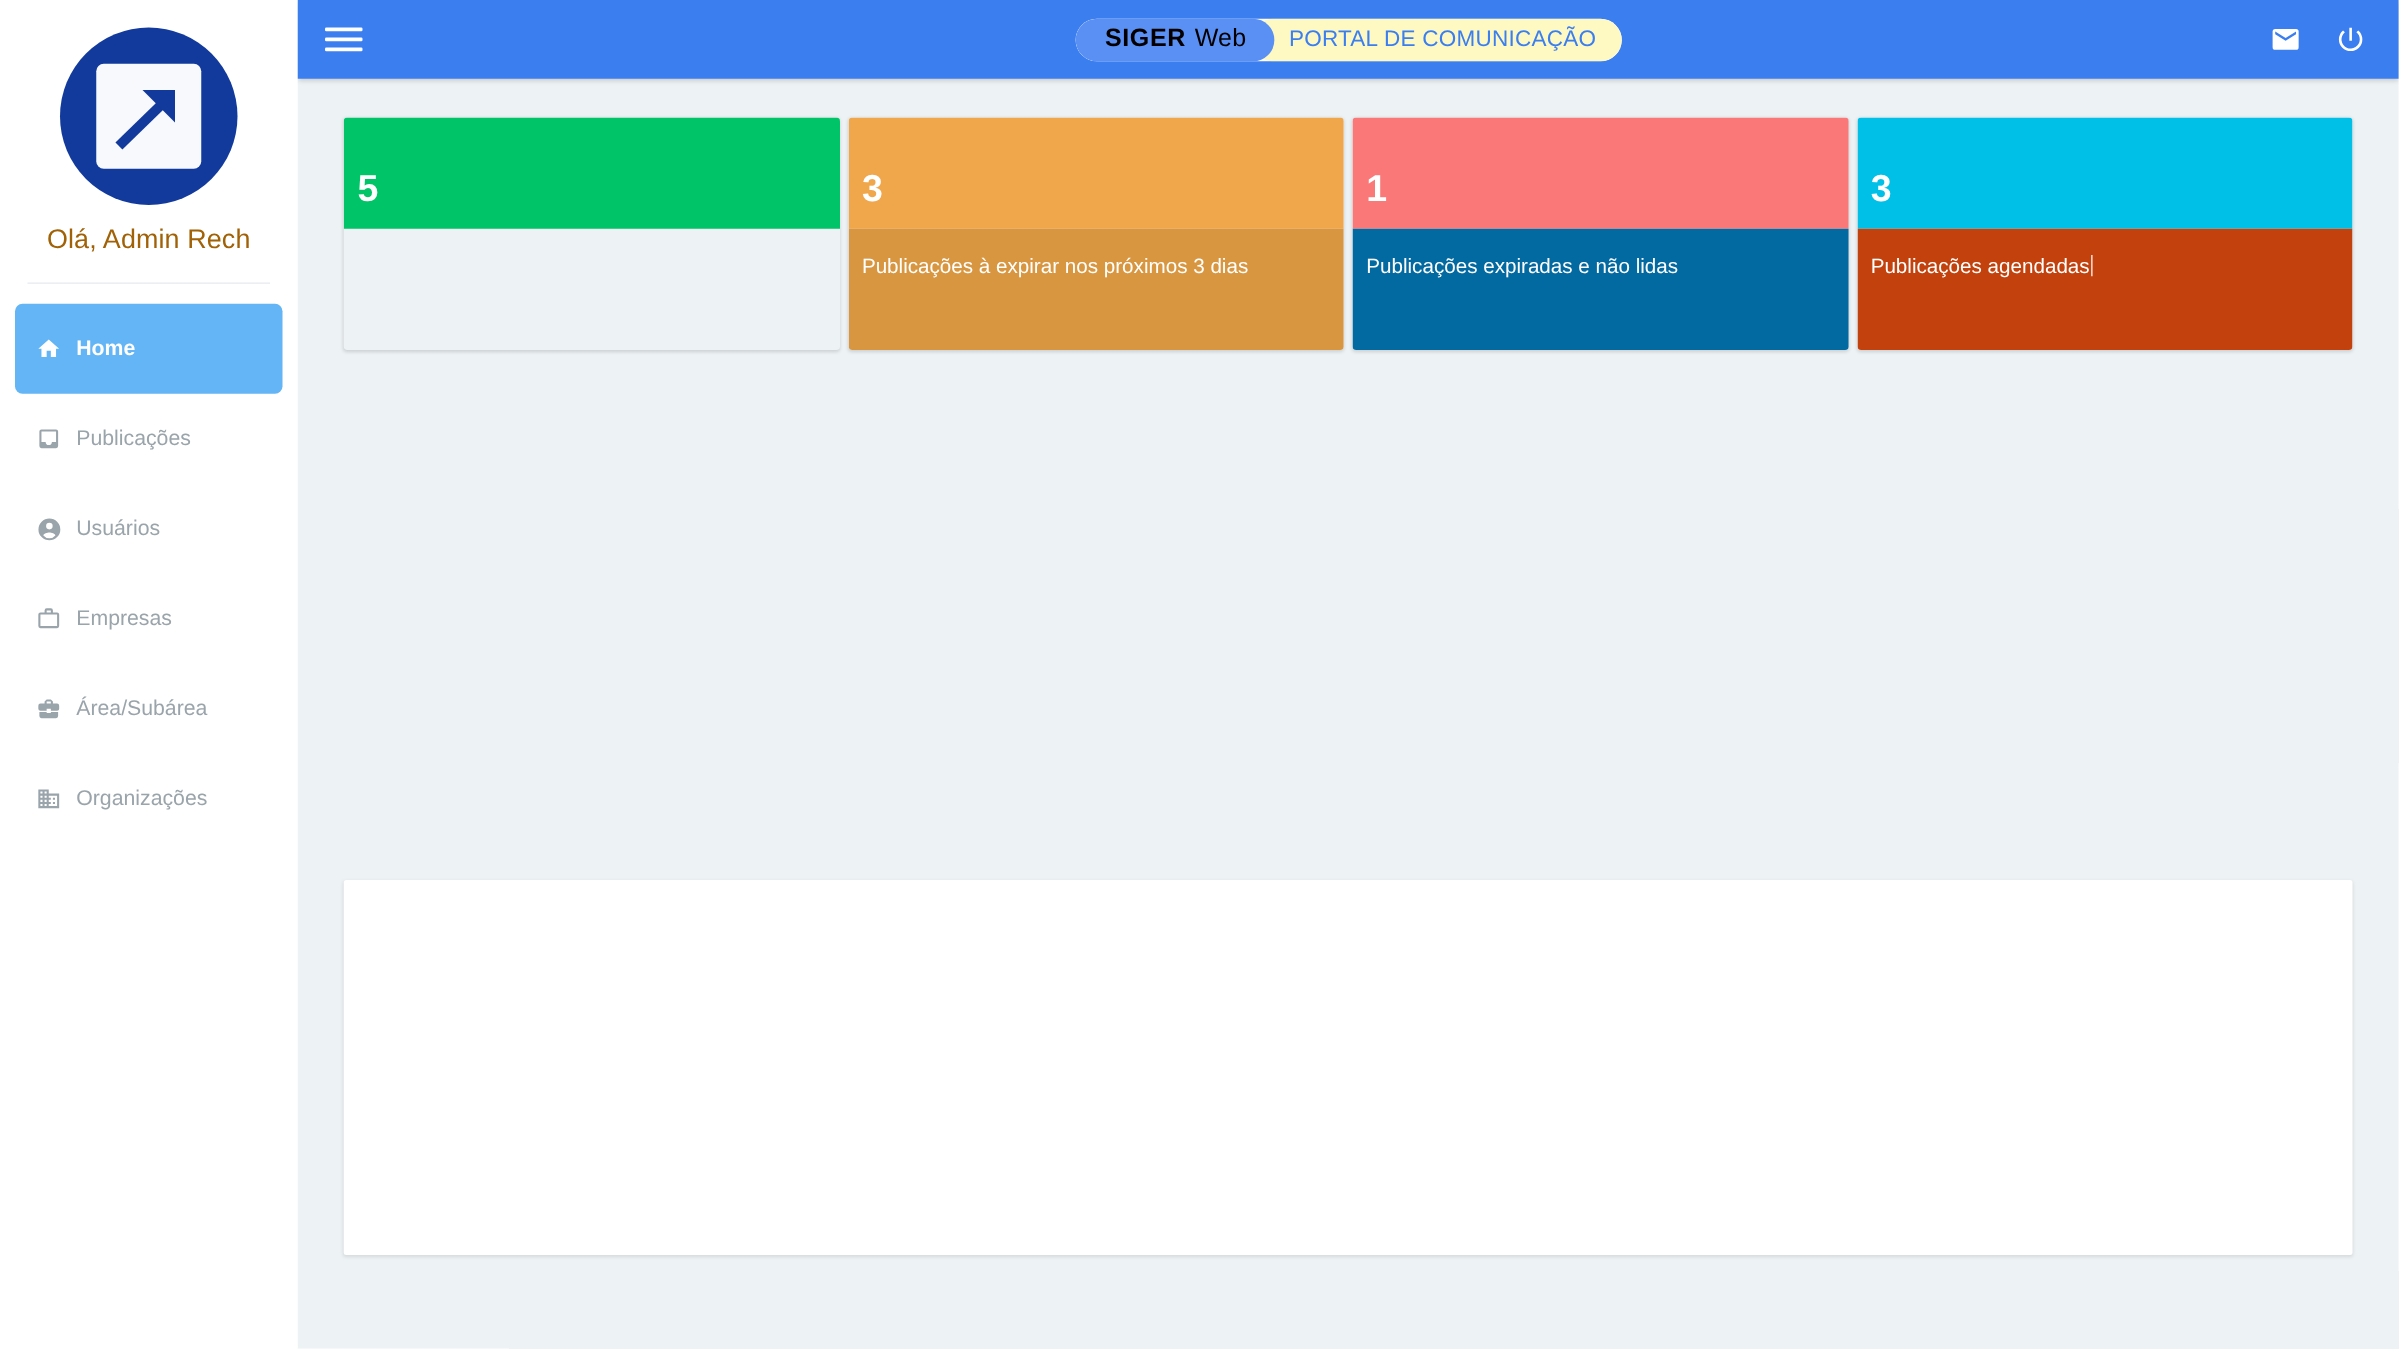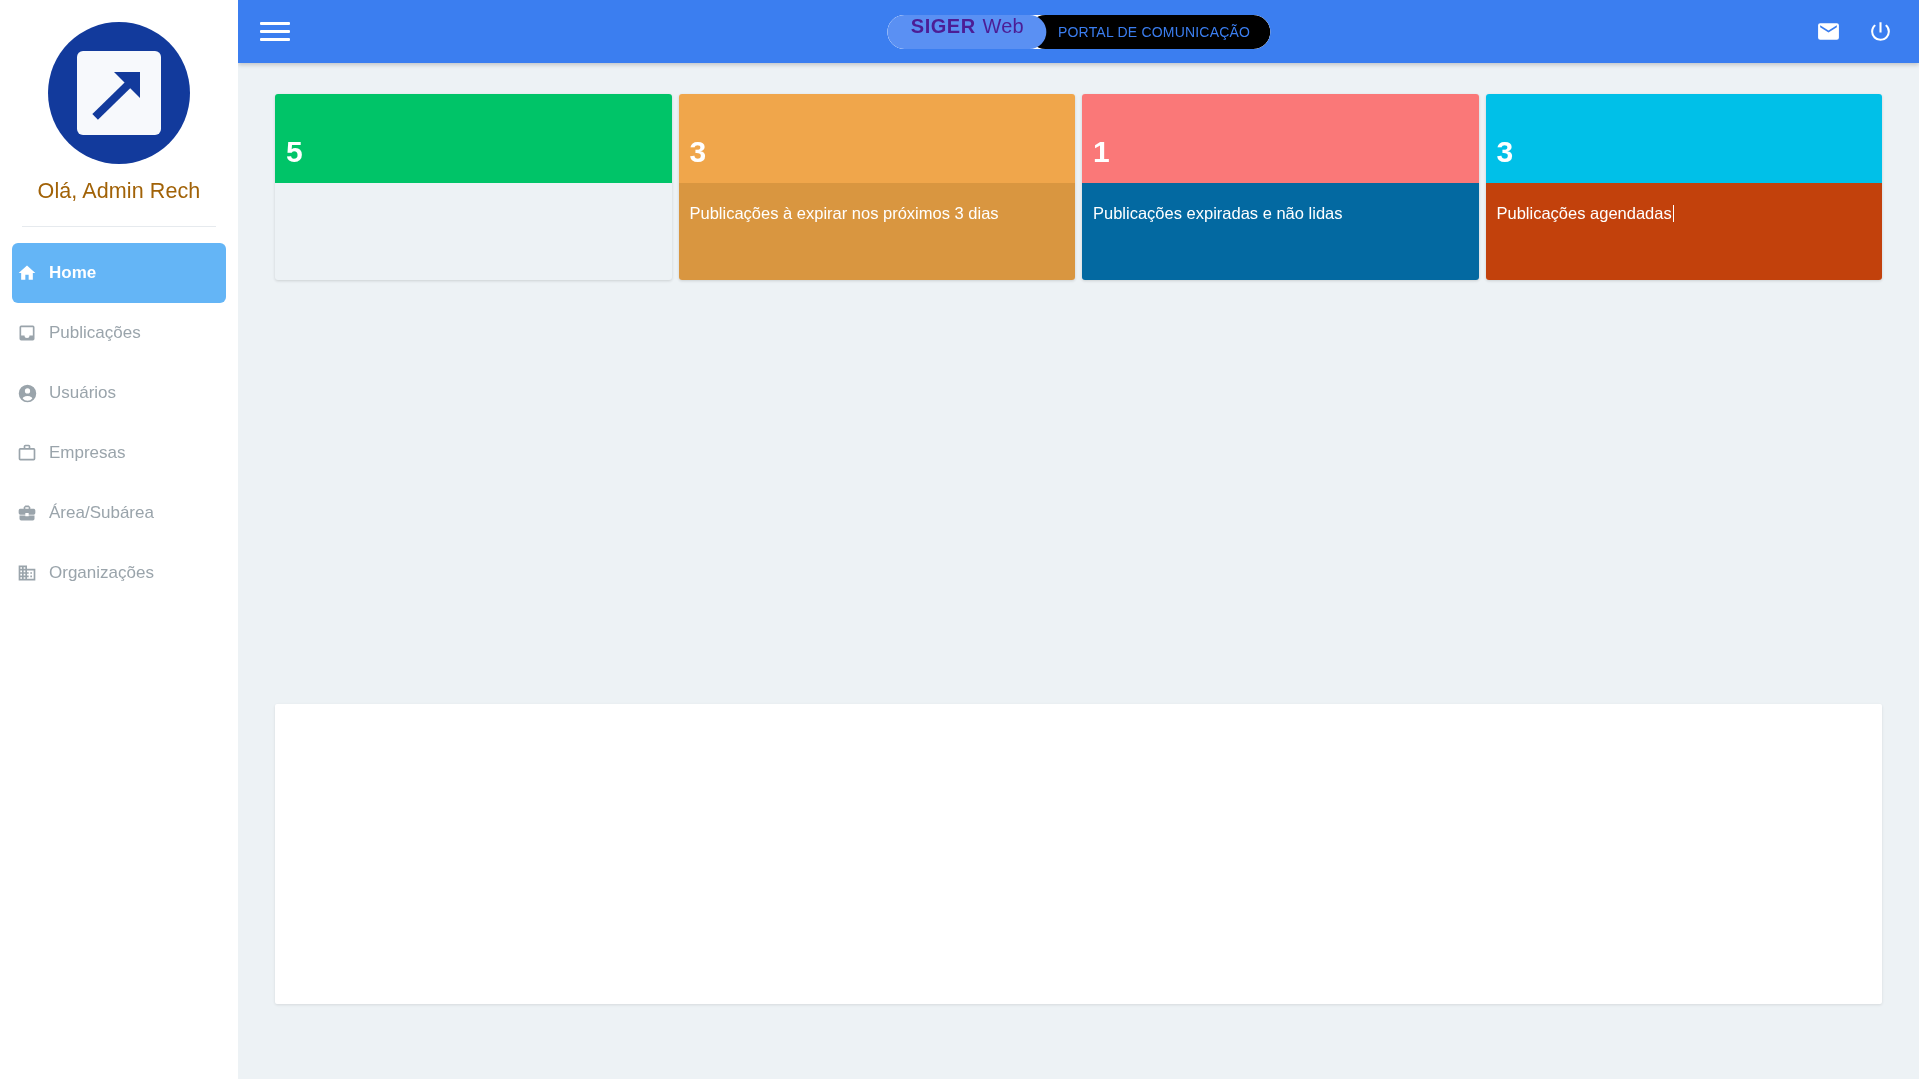--- a/index.html
+++ b/index.html
@@ -49,22 +49,22 @@
   .side-divider {
     margin: 22px 22px 0 22px;
     height: 1px;
     background: #e6eaee;
   }
   .nav { margin-top: 16px; padding: 0 12px; }
   .nav-item {
     display: flex;
     align-items: center;
     gap: 11px;
-    height: 60px;
-    padding: 0 4px;
+    height: 72px;
+    padding: 0 16px;
     border-radius: 6px;
     color: #9aa4ab;
     font-size: 17px;
     cursor: pointer;
     user-select: none;
   }
   .nav-item .ico { width: 22px; height: 22px; display: flex; align-items: center; justify-content: center; flex: 0 0 22px; }
   .nav-item .ico svg { display: block; }
   .nav-item.active {
     background: #64b5f6;
@@ -101,41 +101,42 @@
     transform: translate(-50%, -50%);
     display: flex;
     align-items: stretch;
     height: 34px;
     border-radius: 17px;
     overflow: hidden;
     background: #ffffff;
   }
   .pill-left {
     background: #5a90f3;
-    color: #4c1d95;
-    display: flex;
+    color: #000000;
+    display: flex;
+    align-items: center;
     padding: 0 22px 0 24px;
     border-radius: 17px;
     margin-right: -18px;
     position: relative;
     z-index: 2;
     font-size: 20px;
     letter-spacing: .2px;
     white-space: nowrap;
   }
   .pill-left .b { font-weight: bold; letter-spacing: .5px; }
   .pill-left .w { font-weight: normal; margin-left: 7px; }
   .pill-right {
-    background: #000000;
+    background: #fef9c3;
     color: #3b7ef0;
     display: flex;
     align-items: center;
     padding: 0 20px 0 30px;
     border-radius: 17px;
-    font-size: 14px;
+    font-size: 18px;
     letter-spacing: .2px;
     white-space: nowrap;
     text-align: center;
   }
 
   .top-actions {
     margin-left: auto;
     margin-right: 26px;
     display: flex;
     align-items: center;

